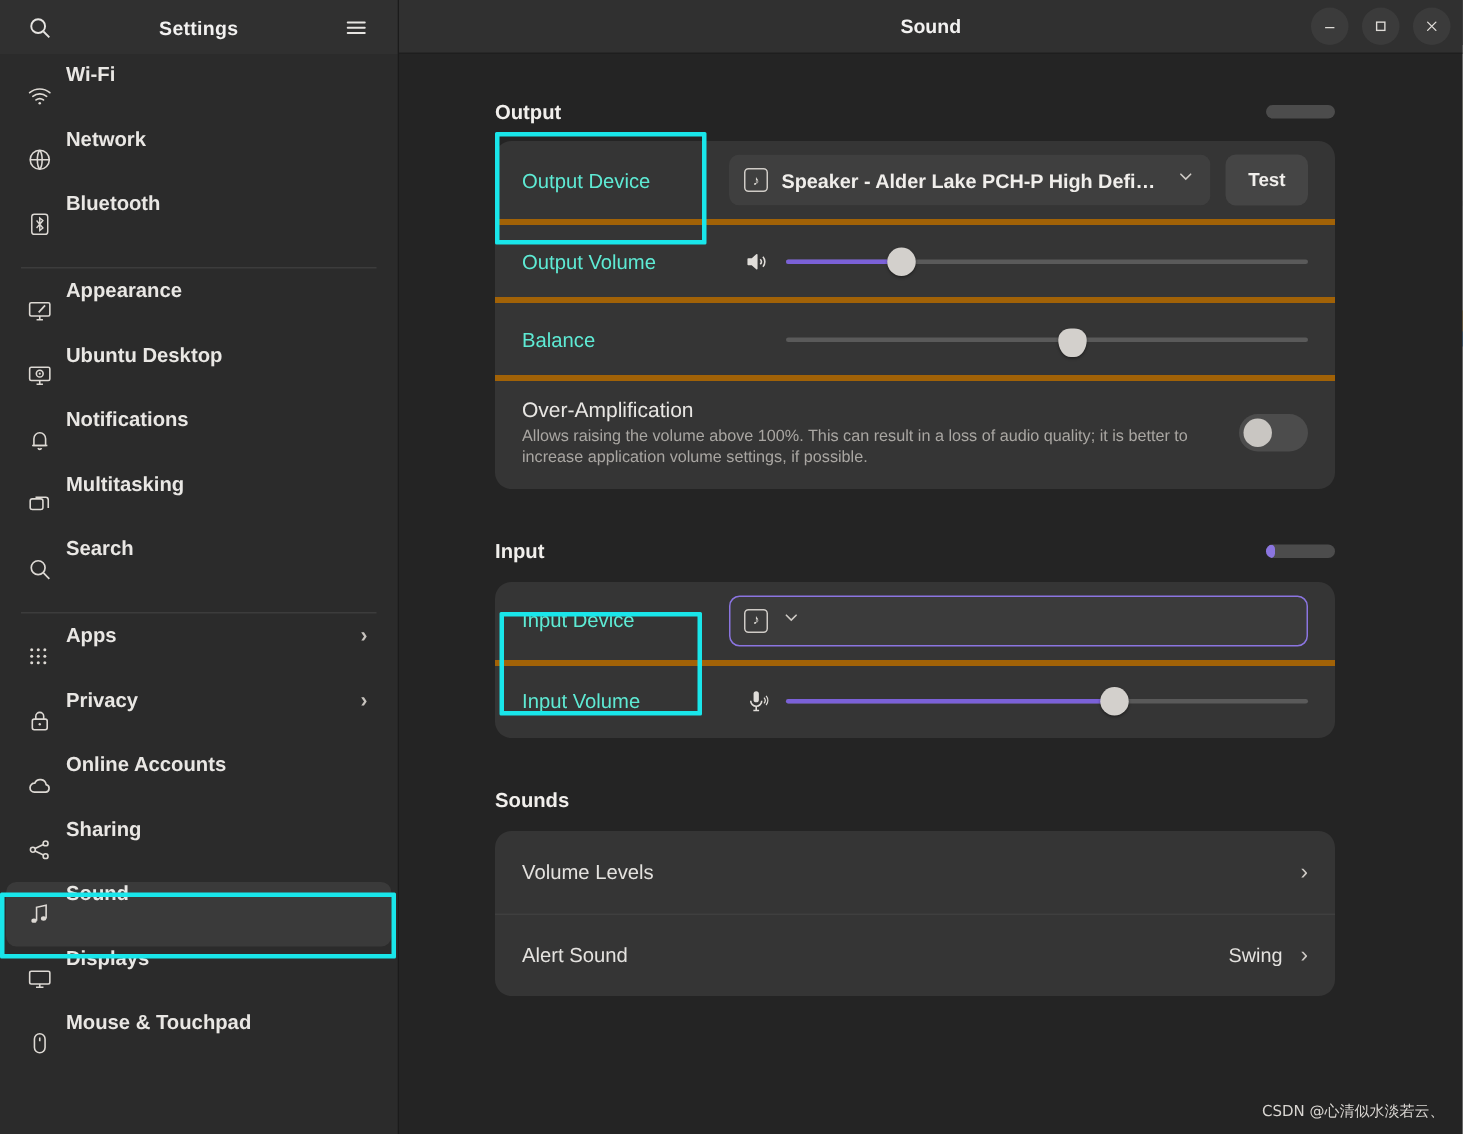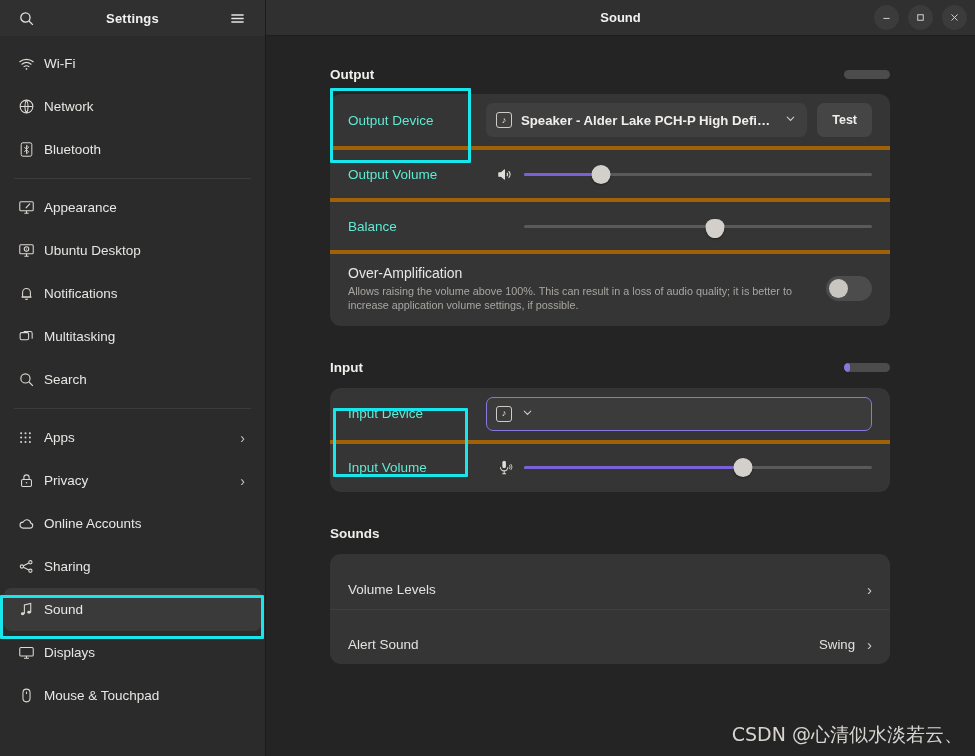--- a/index.html
+++ b/index.html
@@ -46,26 +46,27 @@
     pointer-events: none;
   }
   .sb-spacer { flex: 1; }
   .sidebar-list {
     flex: 1; overflow: hidden;
     padding-top: 6px;
     background: #2b2b2b;
   }
   .sb-item {
     height: 43px;
-    display: flex; align-items: center;
+    display: flex; 
     padding: 0 16px 0 14px;
     margin: 0 4px;
     border-radius: 7px;
     color: #e3e1de;
     position: relative;
+    font-weight: bold;
   }
   .sb-item.selected { background: #3a3a3a; }
   .sb-item .ic {
     width: 26px; flex: 0 0 26px;
     display: flex; align-items: center; justify-content: flex-start;
     color: #ddd9d4;
   }
   .sb-item .lbl {
     font-size: 13.5px;
     color: #e9e7e4;
@@ -243,21 +244,21 @@
     background: #4c4c4c; position: relative;
   }
   .toggle .dot {
     position: absolute; top: 3px; left: 3px;
     width: 19px; height: 19px; border-radius: 50%;
     background: #c9c6c2;
   }
 
   
   .nav-row {
-    display: flex; align-items: flex-end;
+    display: flex; align-items: center;
     padding: 12px 18px; min-height: 55px;
     font-size: 13.5px; color: #e4e2df;
   }
   .nav-row + .nav-row { border-top: 1px solid #3f3f3f; }
   .nav-val { margin-left: auto; color: #e4e2df; font-size: 13.2px; }
   .nav-chev { margin-left: 12px; color: #cfcbc6; font-size: 15px; line-height: 1; }
 
   
   .hl {
     position: absolute;
@@ -270,21 +271,21 @@
   
   .bg-strip {
     position: absolute; top: 0; right: 0; width: 8px; height: 756px;
     background: #f3f3f3; z-index: 0;
   }
   .bg-strip .band { position: absolute; left: 0; right: 0; }
 
   .watermark {
     position: absolute;
     right: 12px; bottom: 8px;
-    font-size: 19px;
+    font-size: 10px;
     color: #d8d5d1;
     font-family: "DejaVu Sans", sans-serif;
     z-index: 30;
     white-space: nowrap;
   }
 </style>
 </head>
 <body>
 
 <div id="app">

